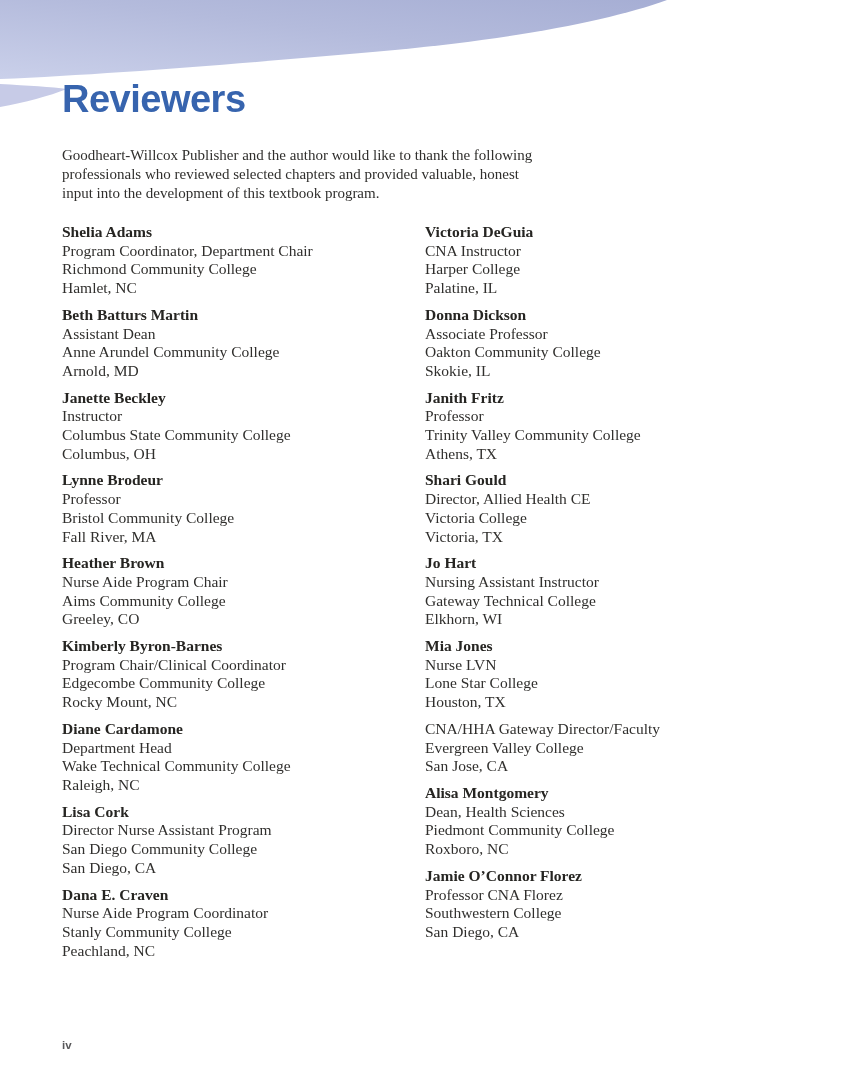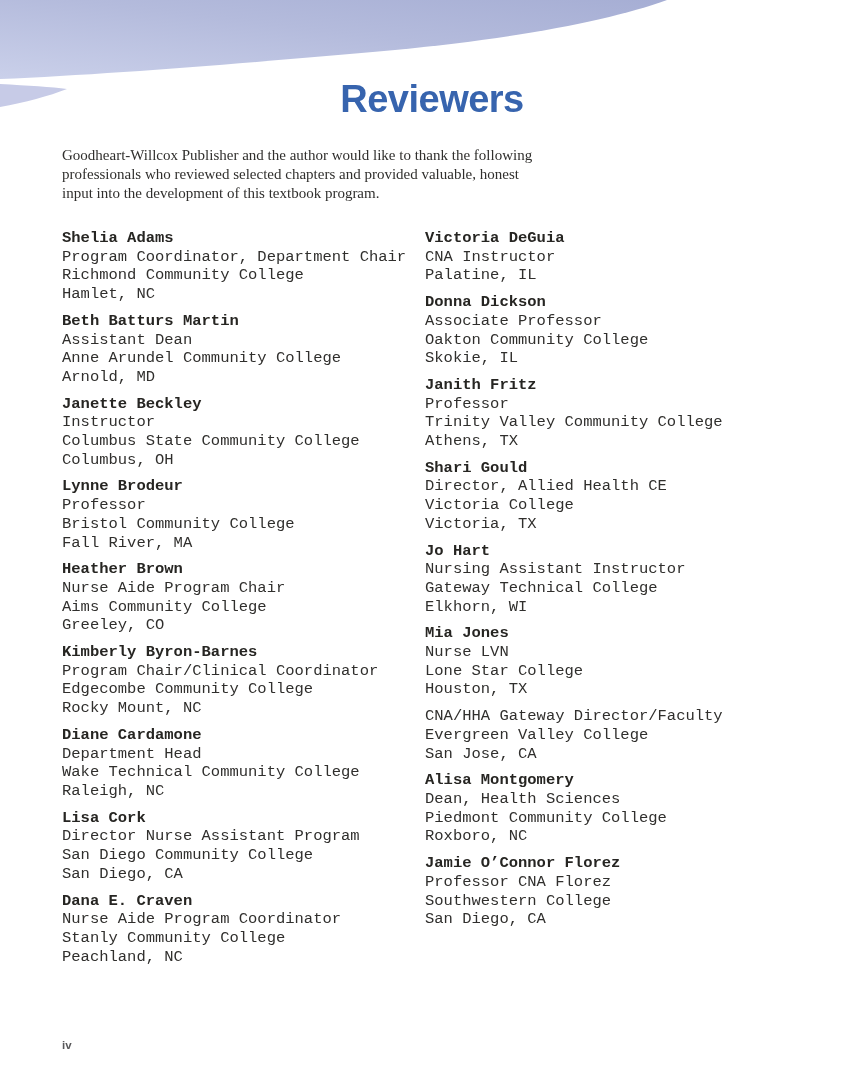--- a/index.html
+++ b/index.html
@@ -17,33 +17,31 @@
     position:absolute; left:62px; top:80px; width:740px;
   }
   .page-title {
     margin:0;
     font-family:"Liberation Sans", sans-serif;
     font-weight:bold;
     font-size:38px;
     line-height:38px;
     letter-spacing:-0.5px;
     color:var(--title_blue, #3764ae);
-    text-align:center;
   }
   .intro {
     margin-top:28px;
     font-size:15px;
     line-height:19px;
     color:var(--text_dark, #302f2d);
   }
   .columns {
     display:grid;
     grid-template-columns:363px 1fr;
-    margin-top:26px;
-    font-family:Liberation Mono, monospace;
+    margin-top:20px;
   }
   .entry {
     margin-bottom:8px;
     font-size:15.5px;
     line-height:18.7px;
     color:var(--text_dark, #302f2d);
   }
   .entry .name {
     font-weight:bold;
     color:#262522;
@@ -150,20 +148,21 @@
             <div class="line">Stanly Community College</div>
             <div class="line">Peachland, NC</div>
           </div>
         </div>
 
       <div class="col">
 
           <div class="entry">
             <div class="name">Victoria DeGuia</div>
             <div class="line">CNA Instructor</div>
+            <div class="line">Harper College</div>
             <div class="line">Palatine, IL</div>
           </div>
 
           <div class="entry">
             <div class="name">Donna Dickson</div>
             <div class="line">Associate Professor</div>
             <div class="line">Oakton Community College</div>
             <div class="line">Skokie, IL</div>
           </div>
 

